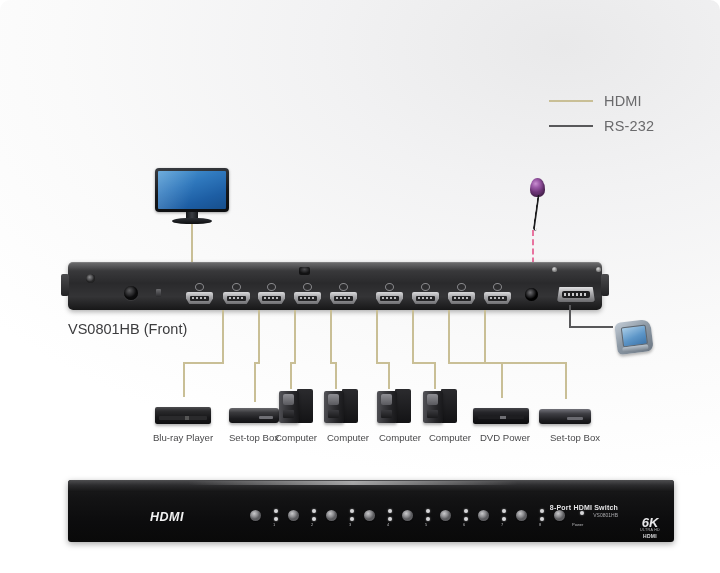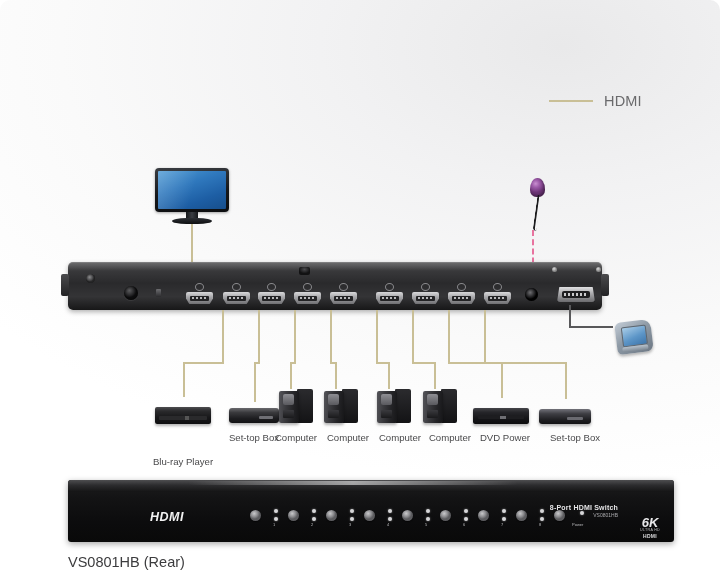--- a/index.html
+++ b/index.html
@@ -276,20 +276,24 @@
 </head>
 <body>
 
 <div id="stage">
 
   <div id="legend" class="abs">
     <div class="legend-row">
       <span class="legend-swatch sw-hdmi"></span>
       <span class="legend-label">HDMI</span>
     </div>
+    <div class="legend-row">
+      <span class="legend-swatch sw-rs232"></span>
+      <span class="legend-label">RS-232</span>
+    </div>
   </div>
 
   <div id="monitor" class="abs">
     <div class="mon-bezel">
       <div class="mon-screen"></div>
     </div>
     <div class="mon-neck"></div>
     <div class="mon-base"></div>
   </div>
 
@@ -359,20 +363,21 @@
 
     <div class="ir-jack" style="left:457px;top:26px;"></div>
 
     <div class="db9" style="left:489px;top:25px;">
       <span class="inner"></span>
     </div>
     <div class="db9-screw" style="left:484px;"></div>
     <div class="db9-screw" style="left:528px;"></div>
   </div>
 
+  <div class="panel-label" style="left:68px;top:321px;">VS0801HB (Front)</div>
 
   <div class="abs rs232 wire-v" style="left:569px;top:305px;height:22px;"></div>
   <div class="abs rs232 wire-h" style="left:569px;top:326px;width:44px;"></div>
   <div id="pda" class="abs">
     <div class="pda-body">
       <span class="pda-screen"></span>
       <span class="pda-keys"></span>
     </div>
   </div>
 
@@ -438,21 +443,21 @@
       <span class="face"></span>
     </div>
   </div>
   <div class="dev" style="left:473px;top:408px;">
     <div class="dvd"></div>
   </div>
   <div class="dev" style="left:539px;top:409px;">
     <div class="stb2"></div>
   </div>
 
-  <div class="devlabel" style="left:133px;top:432px;width:100px;margin-top:24px;">Blu-ray Player</div>
+  <div class="devlabel" style="left:133px;top:432px;width:100px;">Blu-ray Player</div>
   <div class="devlabel" style="left:210px;top:432px;width:88px;">Set-top Box</div>
   <div class="devlabel" style="left:265px;top:432px;width:62px;">Computer</div>
   <div class="devlabel" style="left:317px;top:432px;width:62px;">Computer</div>
   <div class="devlabel" style="left:369px;top:432px;width:62px;">Computer</div>
   <div class="devlabel" style="left:419px;top:432px;width:62px;">Computer</div>
   <div class="devlabel" style="left:469px;top:432px;width:72px;">DVD Power</div>
   <div class="devlabel" style="left:533px;top:432px;width:84px;">Set-top Box</div>
 
   <div id="rear" class="abs">
     <div class="rp-body"></div>
@@ -510,15 +515,14 @@
       <div class="l2">VS0801HB</div>
     </div>
 
     <div class="rp-4k">
       <div class="k">6K</div>
       <div class="u">ULTRA HD</div>
       <div class="h">HDMI</div>
     </div>
   </div>
 
-  <div class="panel-label" style="left:68px;top:554px;">VS0801HB (Rear)</div>
 
 </div>
 
 </body></html>

